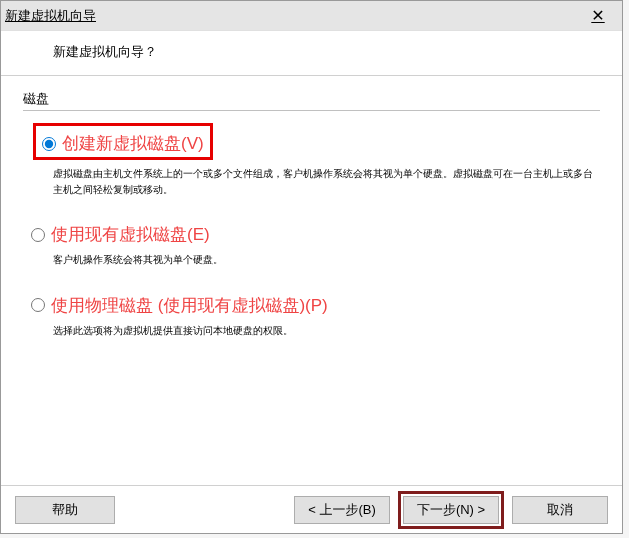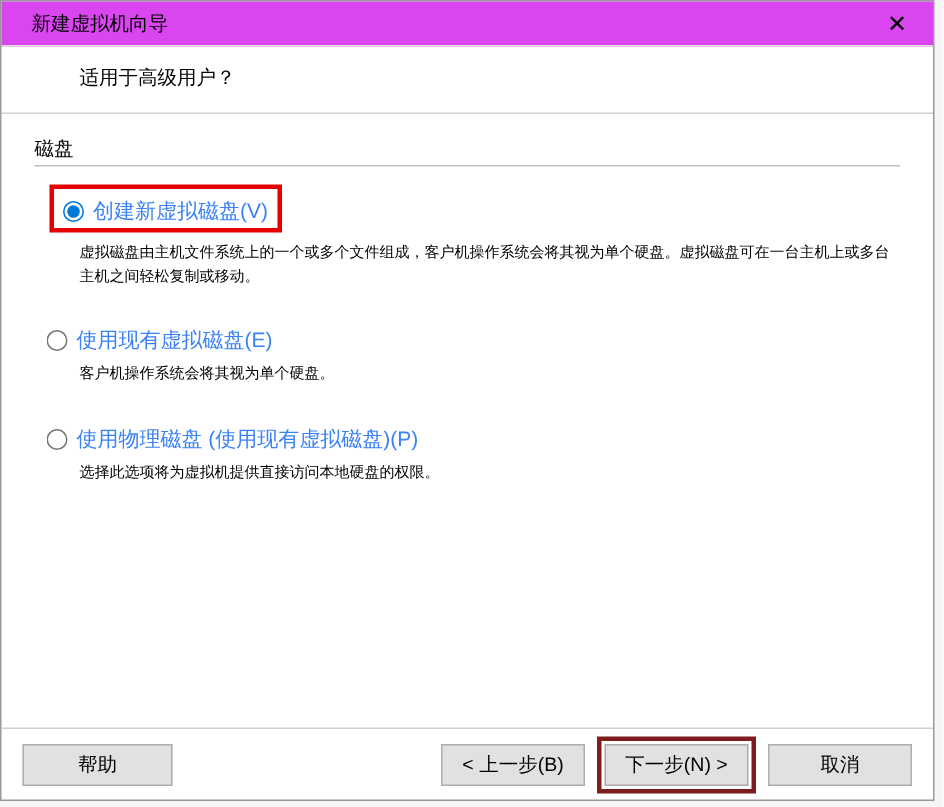--- a/index.html
+++ b/index.html
@@ -14,25 +14,26 @@
       width: 623px;
       height: 534px;
       background: #ffffff;
       border: 1px solid #999;
       position: relative;
       display: flex;
       flex-direction: column;
     }
     .titlebar {
       height: 30px;
-      background: #d946ef;
-      display: flex;
-      align-items: center;
-      padding: 0 4px 0 20px;
+      background: #e5e5e5;
+      display: flex;
+      align-items: center;
+      padding: 0 4px 0 4px;
       border-bottom: 1px solid #e0e0e0;
+      text-decoration: underline;
     }
     .titlebar-text {
       flex: 1;
       font-size: 13px;
       color: #000;
     }
     .close-btn {
       width: 40px;
       height: 28px;
       display: flex;
@@ -84,22 +85,22 @@
       align-items: center;
       margin-bottom: 6px;
     }
     .option-row input[type="radio"] {
       width: 14px;
       height: 14px;
       margin-right: 6px;
       accent-color: #0078d7;
     }
     .option-label {
-      font-size: 14px;
-      color: #3b82f6;
+      font-size: 17px;
+      color: #ef4444;
     }
     .option-desc {
       font-size: 10px;
       color: #000;
       padding-left: 22px;
       line-height: 1.55;
     }
     .highlight-box {
       border: 3px solid #e60000;
       padding: 6px 6px 2px 6px;
@@ -141,21 +142,21 @@
 <body>
 
 <div class="window">
 
   <div class="titlebar">
     <span class="titlebar-text">新建虚拟机向导</span>
     <div class="close-btn">✕</div>
   </div>
 
   <div class="header-area">
-    <div class="header-subtitle">适用于高级用户？</div>
+    <div class="header-subtitle">新建虚拟机向导？</div>
   </div>
 
   <div class="separator"></div>
 
   <div class="content">
     <div class="group-label">磁盘</div>
     <div class="group-line"></div>
 
     <div class="option first">
       <div class="highlight-box">

